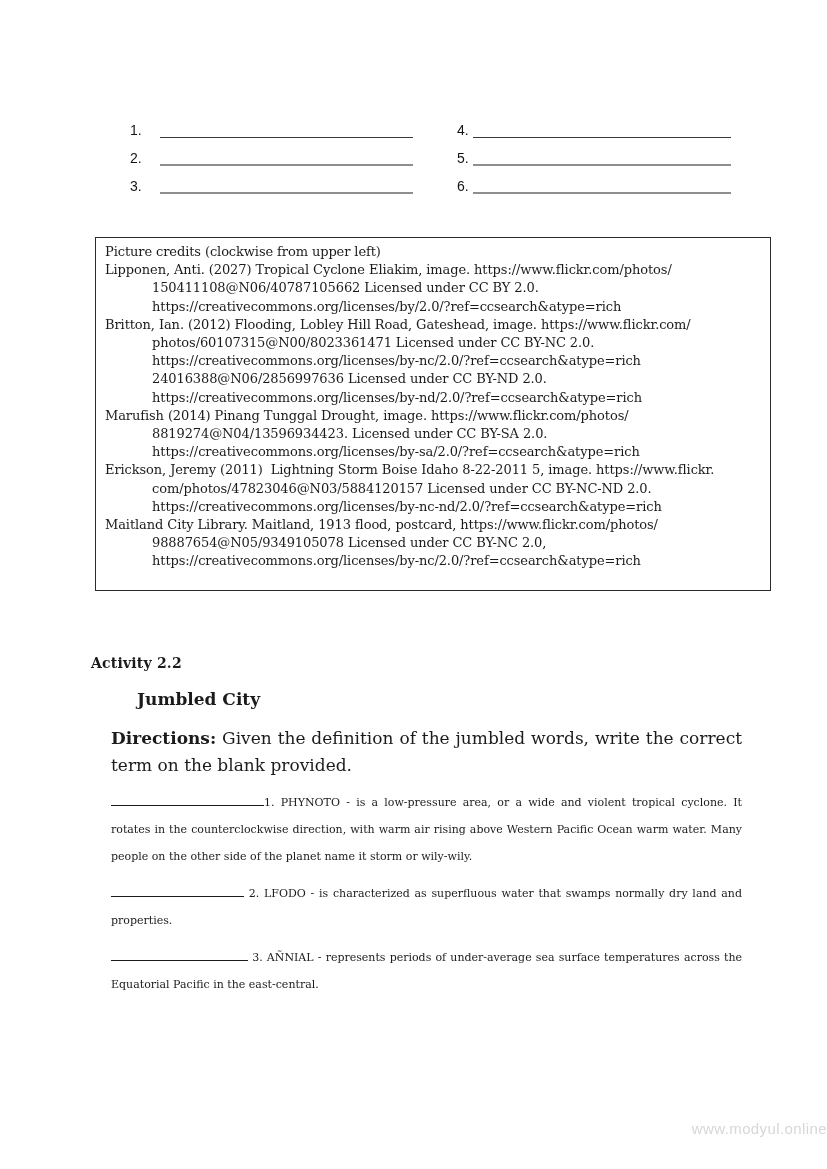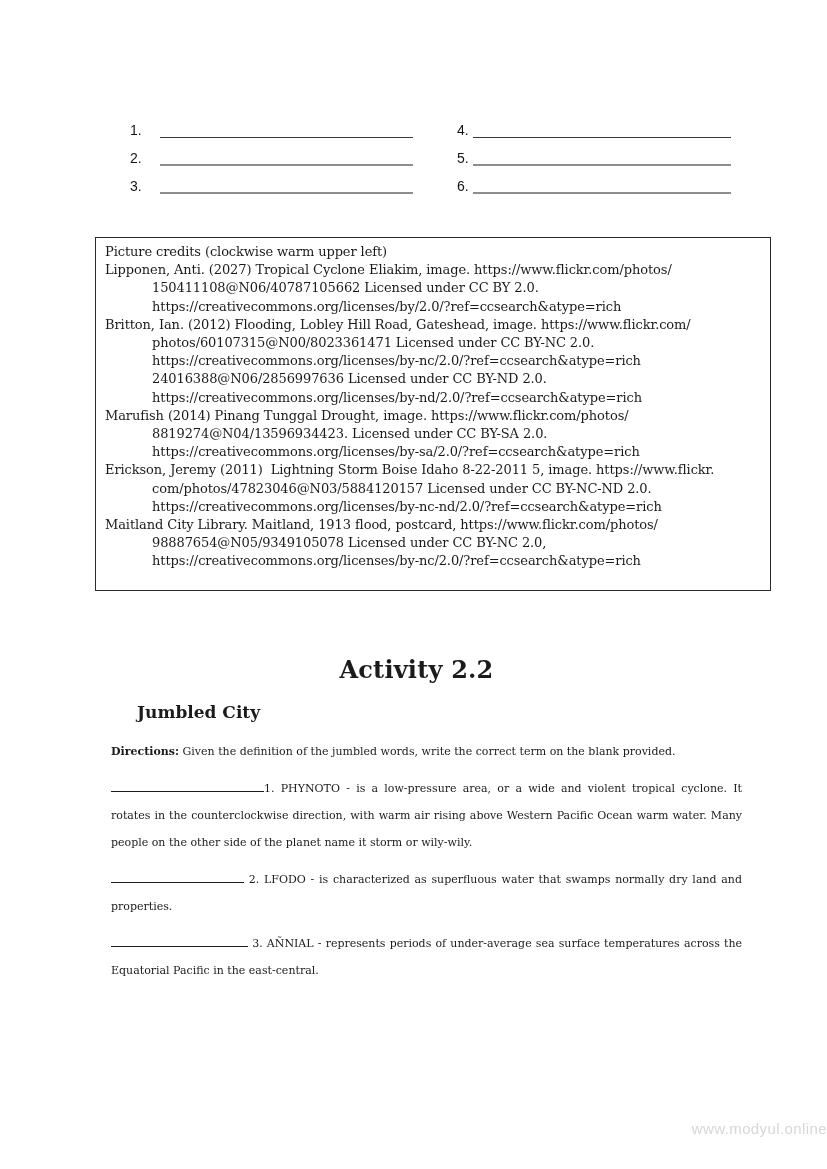--- a/index.html
+++ b/index.html
@@ -48,35 +48,34 @@
     line-height: 18.2px;
     letter-spacing: -0.1px;
     color: #1b1b1b;
   }
   .credit-line { white-space: pre; }
   .credit-line.indent { padding-left: 47px; }
 
   
   .activity { position: absolute; left: 91px; top: 655px; width: 651px; }
   .activity-title {
-    font-size: 24px;
+    font-size: 14px;
     font-weight: bold;
     letter-spacing: 0.2px;
-    text-align: center;
   }
   .activity-subtitle {
     font-size: 17px;
     font-weight: bold;
     margin: 18px 0 0 46px;
   }
   .directions {
     margin: 16px 0 0 20px;
     width: 631px;
     text-align: justify;
-    font-size: 11px;
+    font-size: 17px;
     line-height: 27px;
   }
   .directions .dir-label { font-weight: bold; }
   .jumbled-item {
     margin: 10px 0 0 20px;
     width: 631px;
     text-align: justify;
     font-size: 11px;
     line-height: 27px;
   }
@@ -127,21 +126,21 @@
         <span class="blank-num">5.</span>
         <span class="blank-line"></span>
       </div>
       <div class="blank-row">
         <span class="blank-num">6.</span>
         <span class="blank-line"></span>
       </div>
     </div>
 
   <div class="credits-box">
-      <div class="credit-line">Picture credits (clockwise warm upper left)</div>
+      <div class="credit-line">Picture credits (clockwise from upper left)</div>
       <div class="credit-line">Lipponen, Anti. (2027) Tropical Cyclone Eliakim, image. https://www.flickr.com/photos/</div>
       <div class="credit-line indent">150411108@N06/40787105662 Licensed under CC BY 2.0.</div>
       <div class="credit-line indent">https://creativecommons.org/licenses/by/2.0/?ref=ccsearch&amp;atype=rich</div>
       <div class="credit-line">Britton, Ian. (2012) Flooding, Lobley Hill Road, Gateshead, image. https://www.flickr.com/</div>
       <div class="credit-line indent">photos/60107315@N00/8023361471 Licensed under CC BY-NC 2.0.</div>
       <div class="credit-line indent">https://creativecommons.org/licenses/by-nc/2.0/?ref=ccsearch&amp;atype=rich</div>
       <div class="credit-line indent">24016388@N06/2856997636 Licensed under CC BY-ND 2.0.</div>
       <div class="credit-line indent">https://creativecommons.org/licenses/by-nd/2.0/?ref=ccsearch&amp;atype=rich</div>
       <div class="credit-line">Marufish (2014) Pinang Tunggal Drought, image. https://www.flickr.com/photos/</div>
       <div class="credit-line indent">8819274@N04/13596934423. Licensed under CC BY-SA 2.0.</div>

